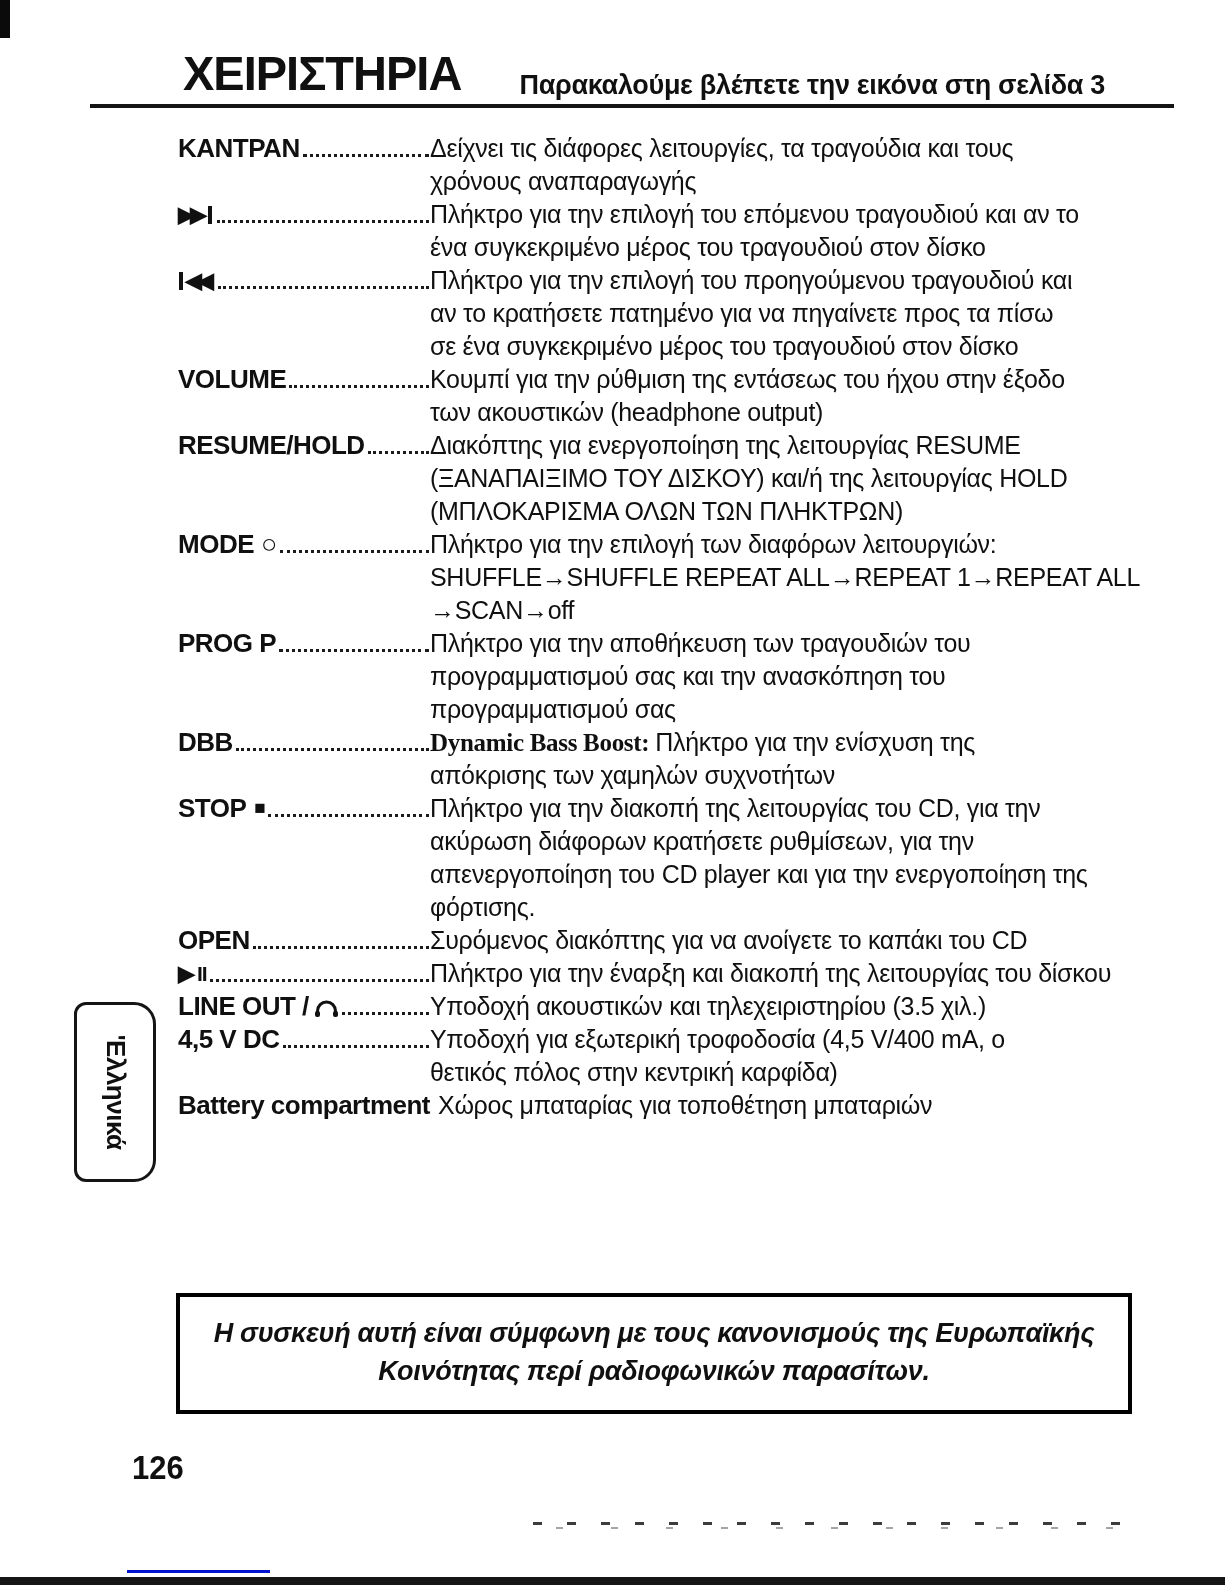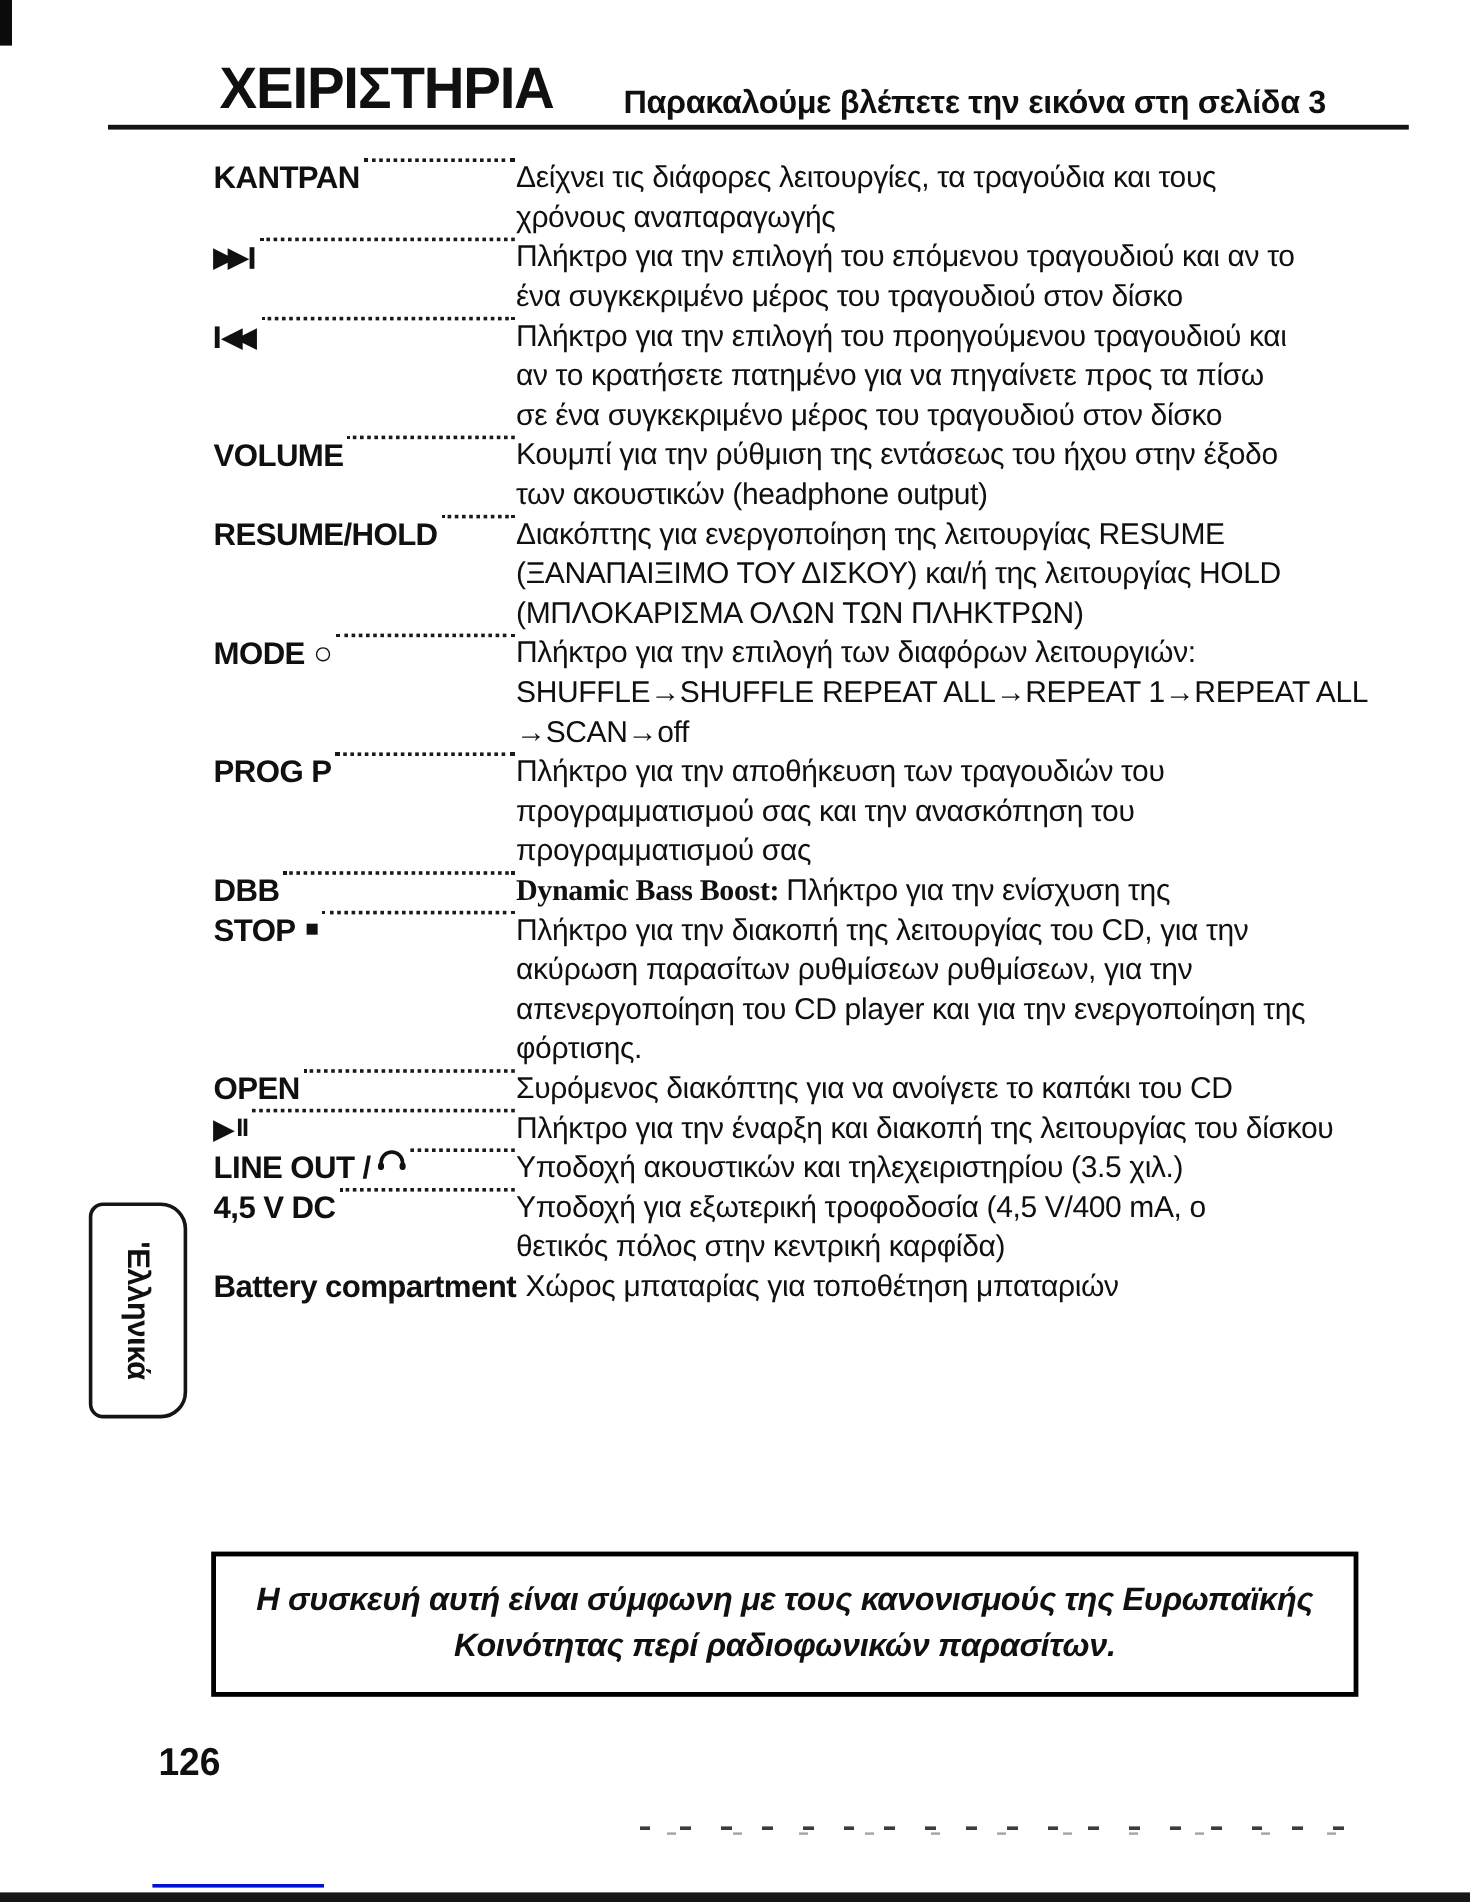--- a/index.html
+++ b/index.html
@@ -17,21 +17,21 @@
       repeating-linear-gradient(90deg,transparent 0 17px,#55555588 17px 24px,transparent 24px 55px);
     background-size:100% 3px,100% 2px;background-position:0 0,6px 5px;background-repeat:no-repeat;}
   
   .title{position:absolute;left:183px;top:44px;font-size:47px;font-weight:700;letter-spacing:-1px;
     transform:scaleY(1.04);transform-origin:top left;}
   .subtitle{position:absolute;right:120px;top:70px;font-size:27px;font-weight:700;letter-spacing:-0.3px;}
   .header-rule{position:absolute;left:90px;top:104px;width:1084px;height:4px;background:#141414;}
   
   .controls{position:absolute;left:178px;top:132px;width:932px;font-size:25px;line-height:33px;letter-spacing:-0.3px;}
   .row{display:flex;align-items:flex-start;}
-  .term{width:252px;flex:none;display:flex;align-items:flex-start;font-weight:700;font-size:26px;
+  .term{width:252px;flex:none;display:flex;align-items:flex-end;font-weight:700;font-size:26px;
     letter-spacing:-0.5px;white-space:nowrap;}
   .row.no-leader .term{width:auto;min-width:252px;padding-right:8px;}
   .leader{flex:1;border-bottom:3px dotted #1a1a1a;margin:0 1px 8px 3px;min-width:8px;}
   .desc{flex:1;min-width:0;}
   .desc-line{white-space:nowrap;}
   .desc-line b{font-weight:700;font-family:Liberation Serif, serif;}
   
   .term-icon{display:inline-flex;align-items:flex-end;}
   .tris{font-size:22px;letter-spacing:-5px;line-height:33px;padding-right:6px;}
   .vbar{display:inline-block;width:4px;height:18px;background:#111;margin:0 2px 7px 0;}
@@ -155,34 +155,35 @@
       </div>
   </div>
 
   <div class="row">
     <div class="term">
       <span class="term-label">DBB</span>
       <span class="leader"></span>
     </div>
     <div class="desc">
         <div class="desc-line"><b>Dynamic Bass Boost: </b>Πλήκτρο για την ενίσχυση της</div>
+        <div class="desc-line">απόκρισης των χαμηλών συχνοτήτων</div>
       </div>
   </div>
 
   <div class="row">
     <div class="term">
       <span class="term-label">STOP</span>
       <span class="term-icon">
           <span class="stop-glyph">■</span>
         </span>
         <span class="leader"></span>
     </div>
     <div class="desc">
         <div class="desc-line">Πλήκτρο για την διακοπή της λειτουργίας του CD, για την</div>
-        <div class="desc-line">ακύρωση παρασίτων ρυθμίσεων ρυθμίσεων, για την</div>
+        <div class="desc-line">ακύρωση διάφορων κρατήσετε ρυθμίσεων, για την</div>
         <div class="desc-line">απενεργοποίηση του CD player και για την ενεργοποίηση της</div>
         <div class="desc-line">φόρτισης.</div>
       </div>
   </div>
 
   <div class="row">
     <div class="term">
       <span class="term-label">OPEN</span>
       <span class="leader"></span>
     </div>

